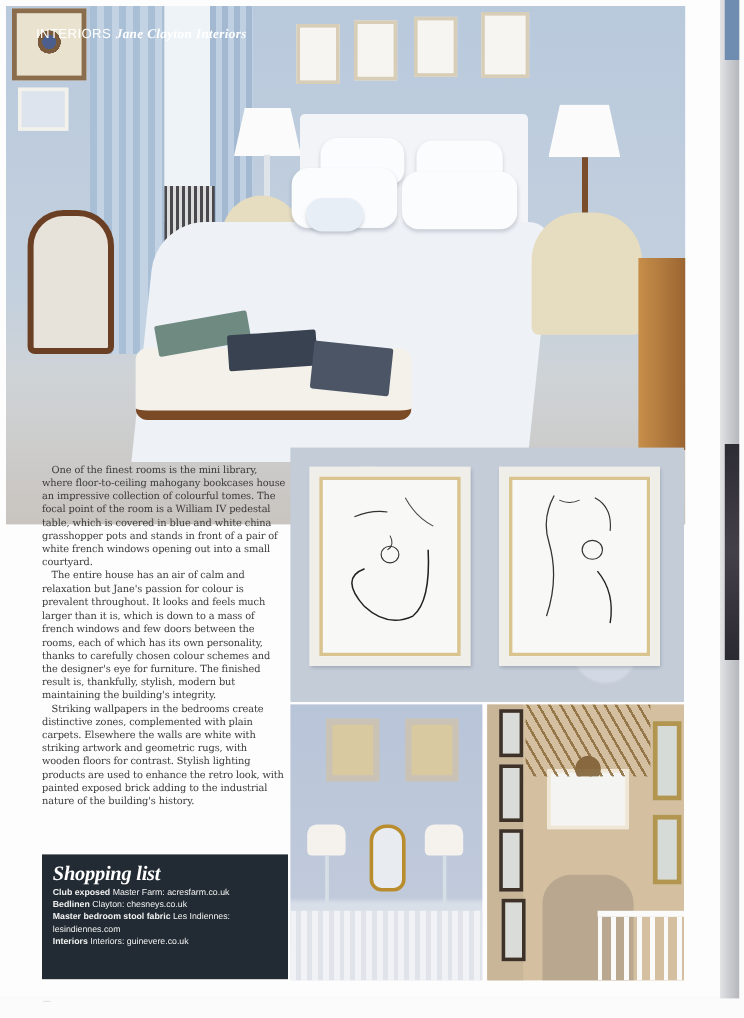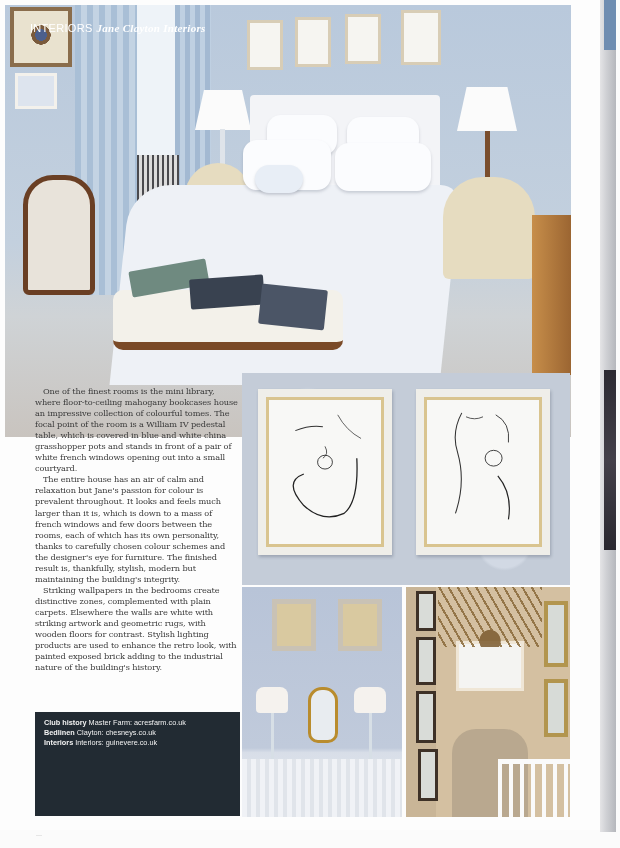--- a/index.html
+++ b/index.html
@@ -142,27 +142,32 @@
     </div>
   </div>
 
   <div class="article">
     <p>One of the finest rooms is the mini library, where floor-to-ceiling mahogany bookcases house an impressive collection of colourful tomes. The focal point of the room is a William IV pedestal table, which is covered in blue and white china grasshopper pots and stands in front of a pair of white french windows opening out into a small courtyard.</p>
     <p>The entire house has an air of calm and relaxation but Jane's passion for colour is prevalent throughout. It looks and feels much larger than it is, which is down to a mass of french windows and few doors between the rooms, each of which has its own personality, thanks to carefully chosen colour schemes and the designer's eye for furniture. The finished result is, thankfully, stylish, modern but maintaining the building's integrity.</p>
     <p>Striking wallpapers in the bedrooms create distinctive zones, complemented with plain carpets. Elsewhere the walls are white with striking artwork and geometric rugs, with wooden floors for contrast. Stylish lighting products are used to enhance the retro look, with painted exposed brick adding to the industrial nature of the building's history.</p>
   </div>
 
   <div class="shopping">
-    <div class="item">
-      <b>Club history</b>
+    <h3>Shopping list</h3>
+    <div class="item">
+      <b>Club exposed</b>
       <span>Master Farm: acresfarm.co.uk</span>
     </div>
     <div class="item">
       <b>Bedlinen</b>
       <span>Clayton: chesneys.co.uk</span>
+    </div>
+    <div class="item">
+      <b>Master bedroom stool fabric</b>
+      <span>Les Indiennes: lesindiennes.com</span>
     </div>
     <div class="item">
       <b>Interiors</b>
       <span>Interiors: guinevere.co.uk</span>
     </div>
   </div>
 
   <div class="photo" id="art">
     <div class="bigframe" style="left:16px;">
       <svg viewBox="0 0 100 140" preserveAspectRatio="none">

